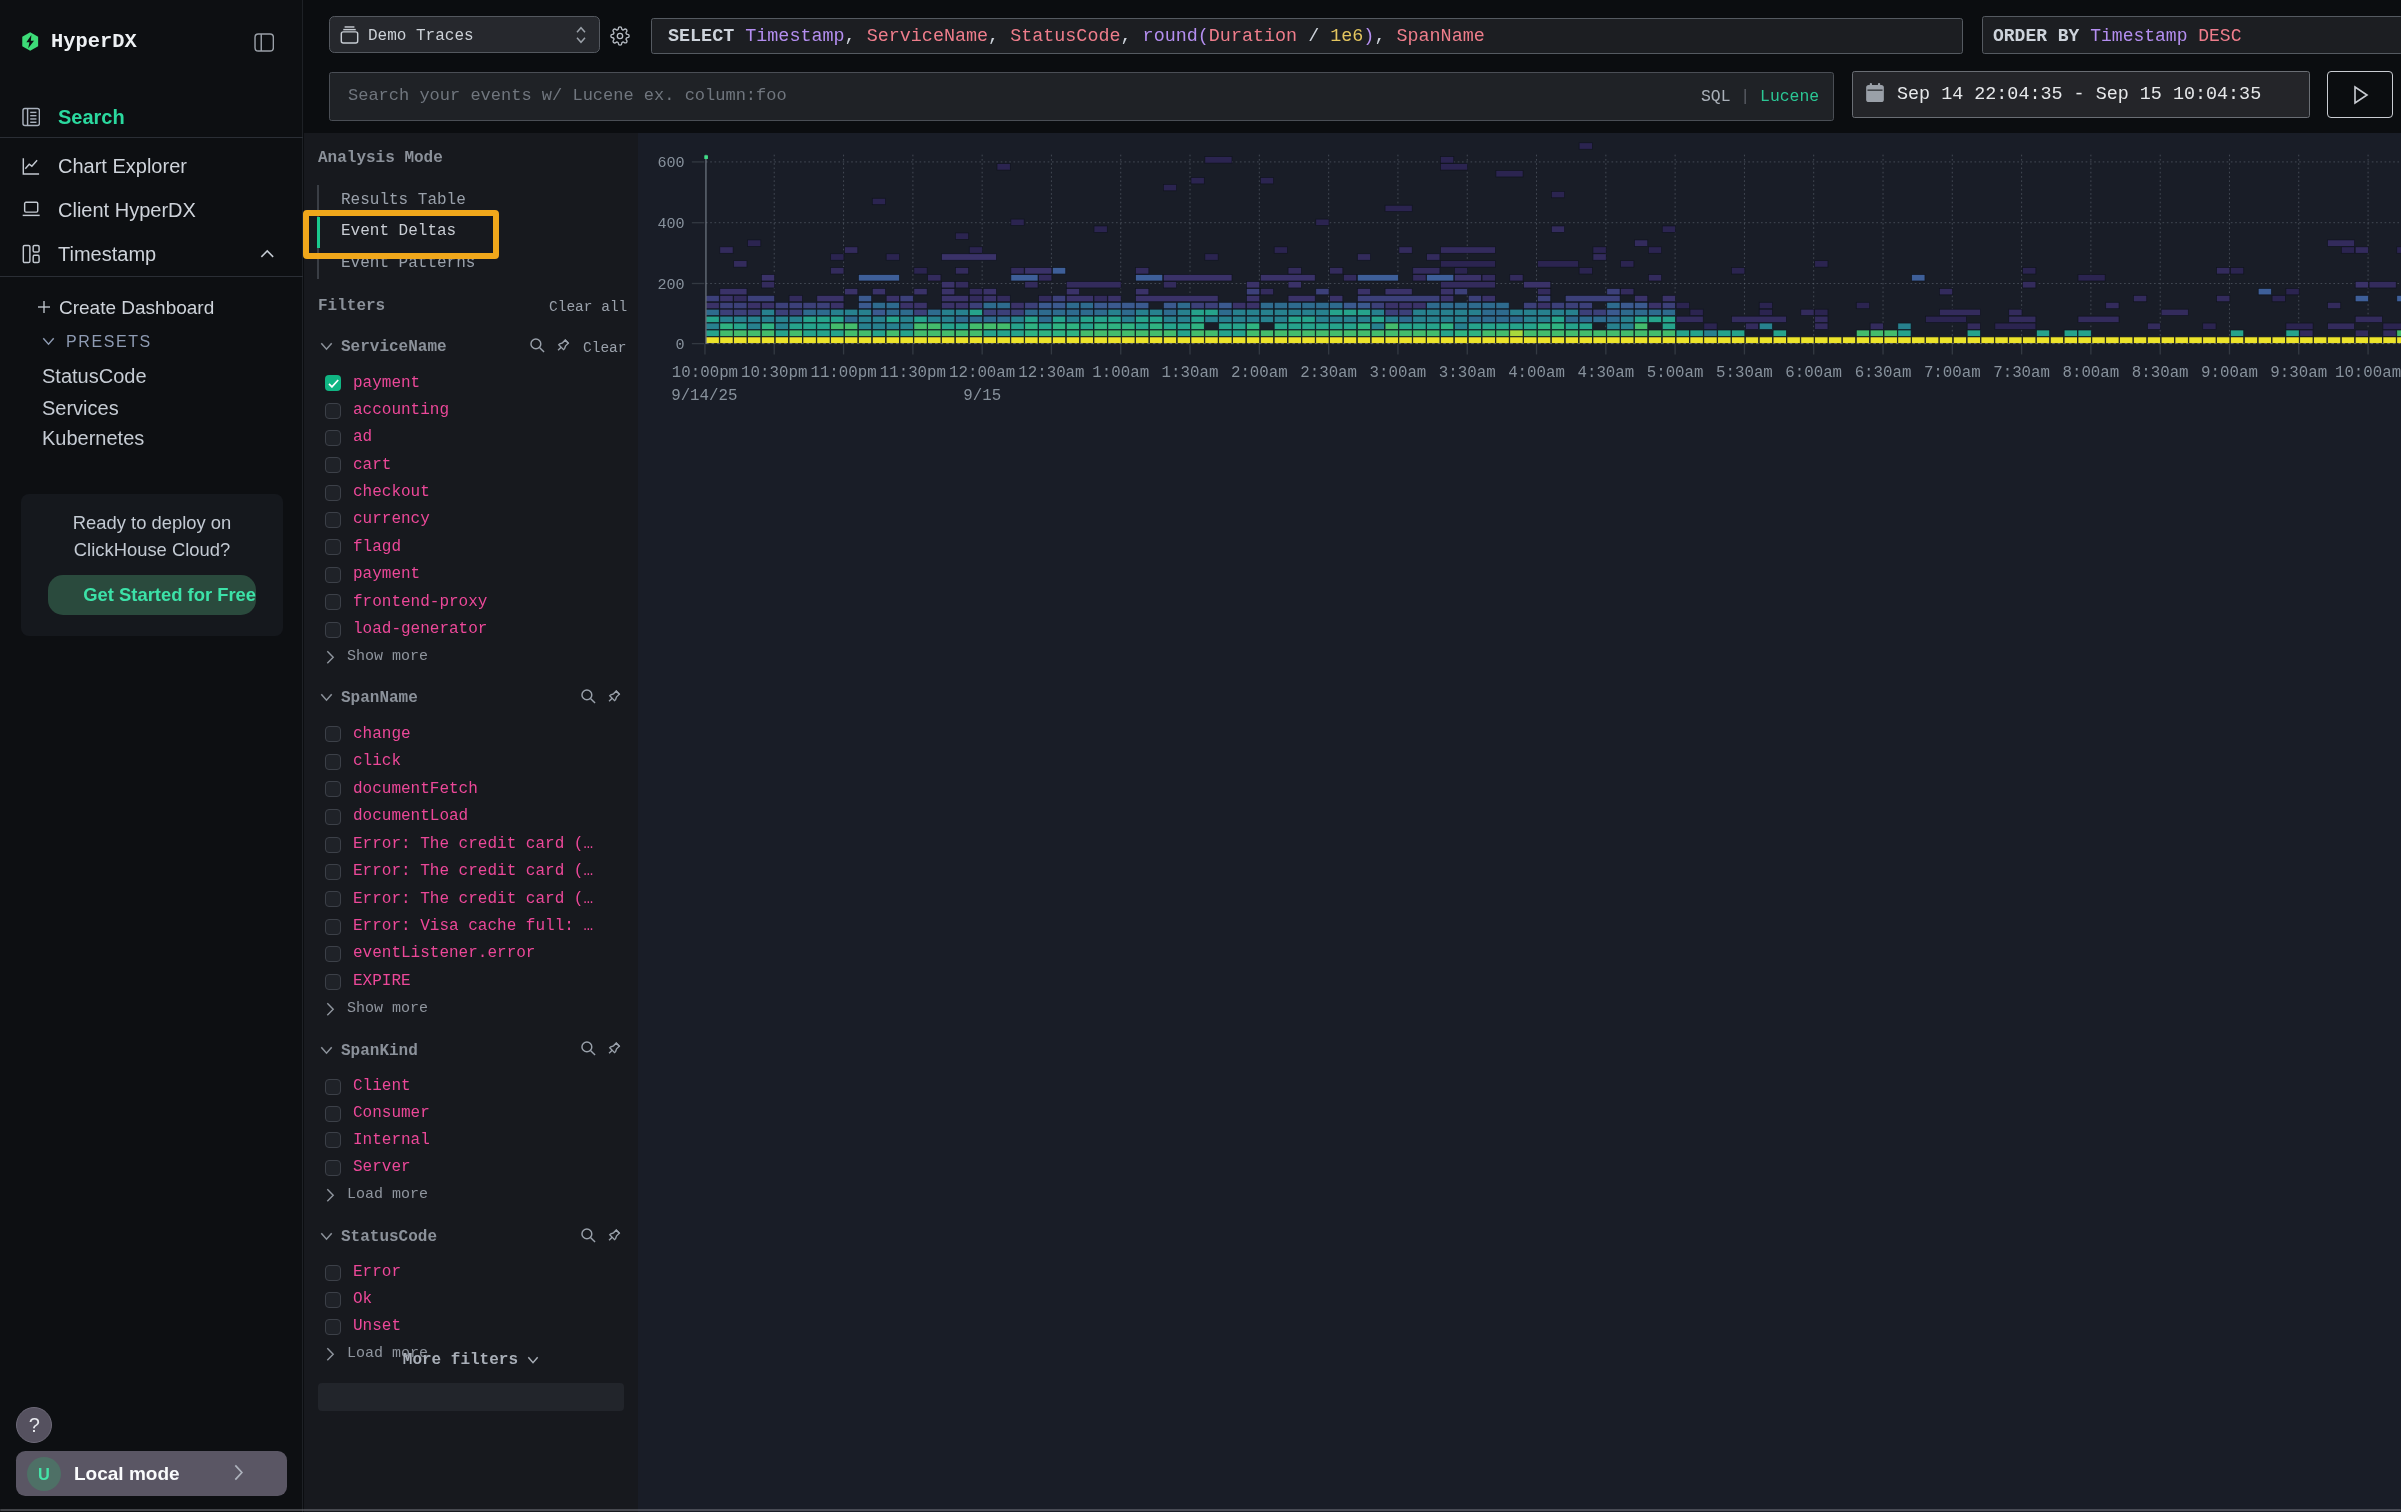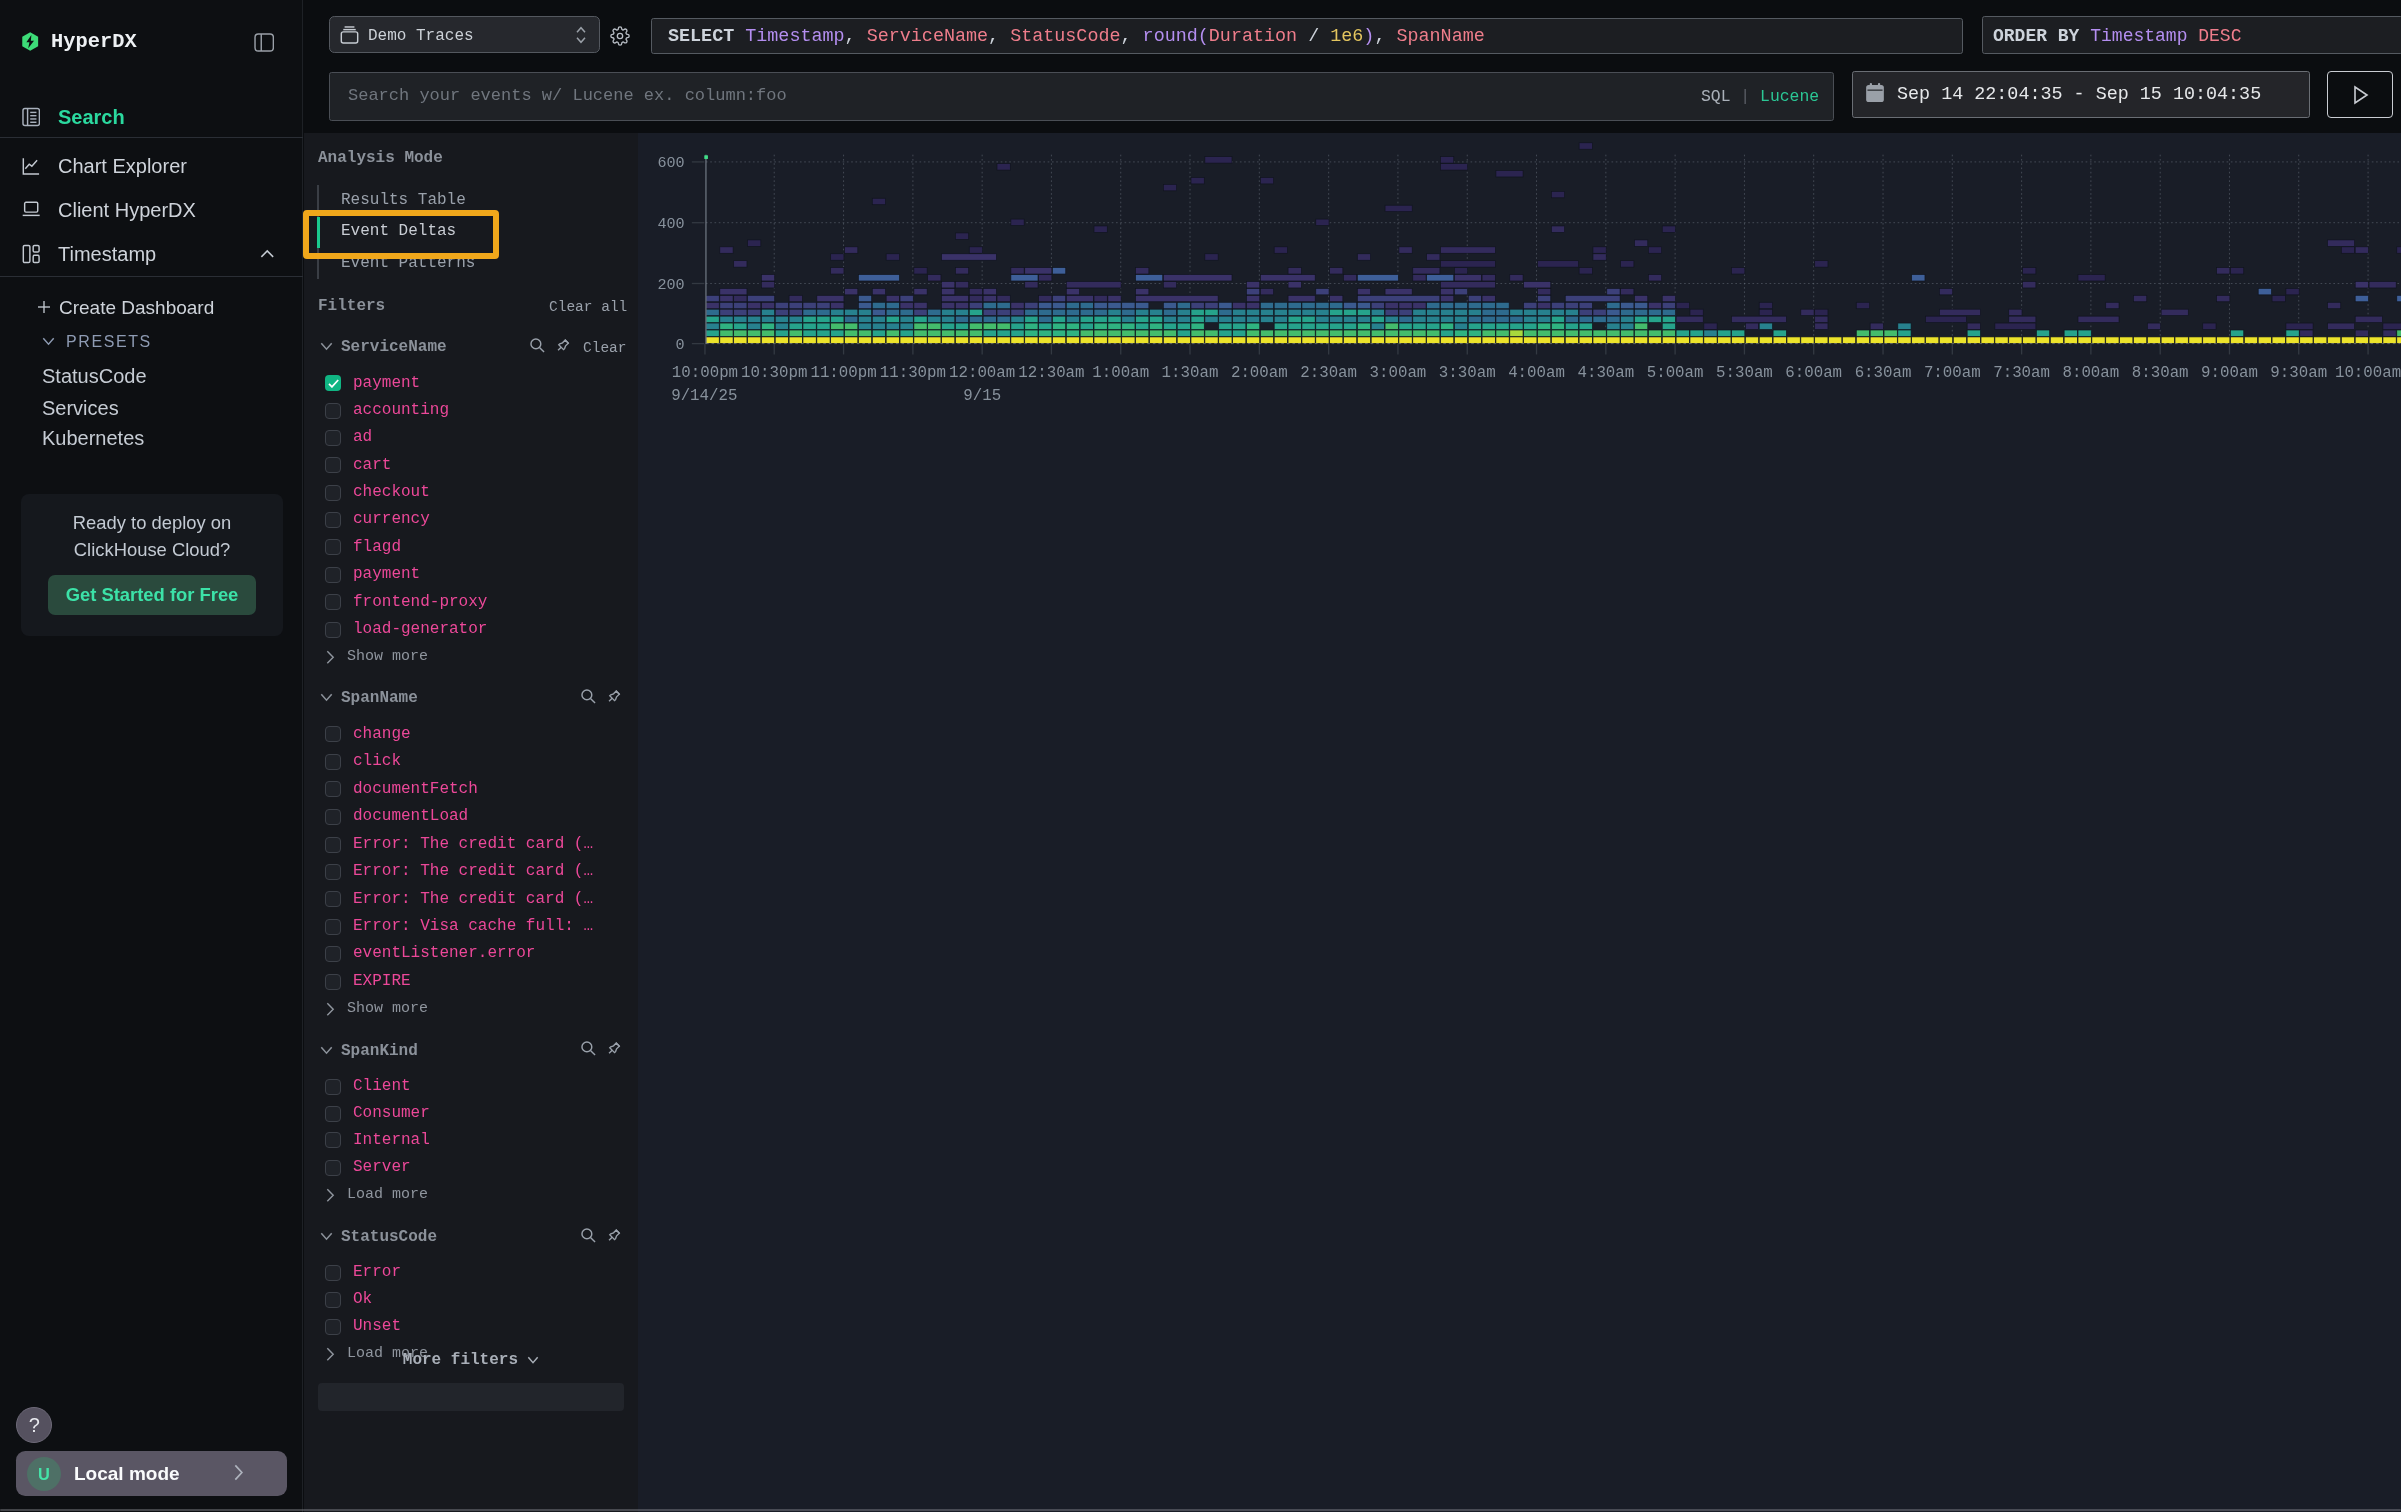--- a/index.html
+++ b/index.html
@@ -80,21 +80,21 @@
   <svg class="abs" style="left:42px;top:337px" width="13" height="8.5" viewBox="0 0 20 13" fill="none" stroke="#8e9bb3" stroke-width="2.2">
       <path d="M2 2 L10 11 L18 2"></path>
     </svg>
   <div class="abs sans" style="left:66px;top:333px;font-size:16px;letter-spacing:1.6px;color:#8e9bb3">PRESETS</div>
   <div class="abs navtxt" style="left:42px;top:365px;color:#c6ccd4">StatusCode</div>
   <div class="abs navtxt" style="left:42px;top:397px;color:#c6ccd4">Services</div>
   <div class="abs navtxt" style="left:42px;top:427px;color:#c6ccd4">Kubernetes</div>
 
   <div class="abs" style="left:21px;top:494px;width:262px;height:142px;background:#15181d;border-radius:8px"></div>
   <div class="abs sans" style="left:21px;top:509px;width:262px;text-align:center;font-size:18.4px;line-height:27px;color:#c3cad3">Ready to deploy on<br>ClickHouse Cloud?</div>
-  <div class="abs sans" style="left:48px;top:575px;width:208px;height:40px;background:#2a4a3d;border-radius:7px;color:#3ce2a8;font-weight:bold;font-size:18.4px;text-align:center;line-height:40px">Get Started for Free</div>
+  <div class="abs sans" style="left:48px;top:575px;width:208px;height:40px;background:#2a4a3d;border-radius:15px;color:#3ce2a8;font-weight:bold;font-size:18.4px;text-align:right;line-height:40px">Get Started for Free</div>
 
   <div class="abs sans" style="left:16.4px;top:1407px;width:36px;height:36px;border-radius:50%;background:#55515f;border:1.3px solid #6d6978;color:#e8e9ee;font-size:20px;text-align:center;line-height:34px">?</div>
   <div class="abs" style="left:16.4px;top:1451px;width:271px;height:45px;background:#5a5664;border-radius:9.2px"></div>
   <div class="abs sans" style="left:27px;top:1457px;width:34px;height:34px;border-radius:50%;background:#4e7066;color:#45e3a8;font-weight:bold;font-size:16.4px;text-align:center;line-height:34px">U</div>
   <div class="abs sans" style="left:74px;top:1463px;font-size:19px;font-weight:bold;color:#fafbfc">Local mode</div>
   <svg class="abs" style="left:234px;top:1464px" width="9.2" height="17" viewBox="0 0 14 26" fill="none" stroke="#aeb3bd" stroke-width="2.6">
       <path d="M2 2 L12 13 L2 24"></path>
     </svg>
 </div>
 

